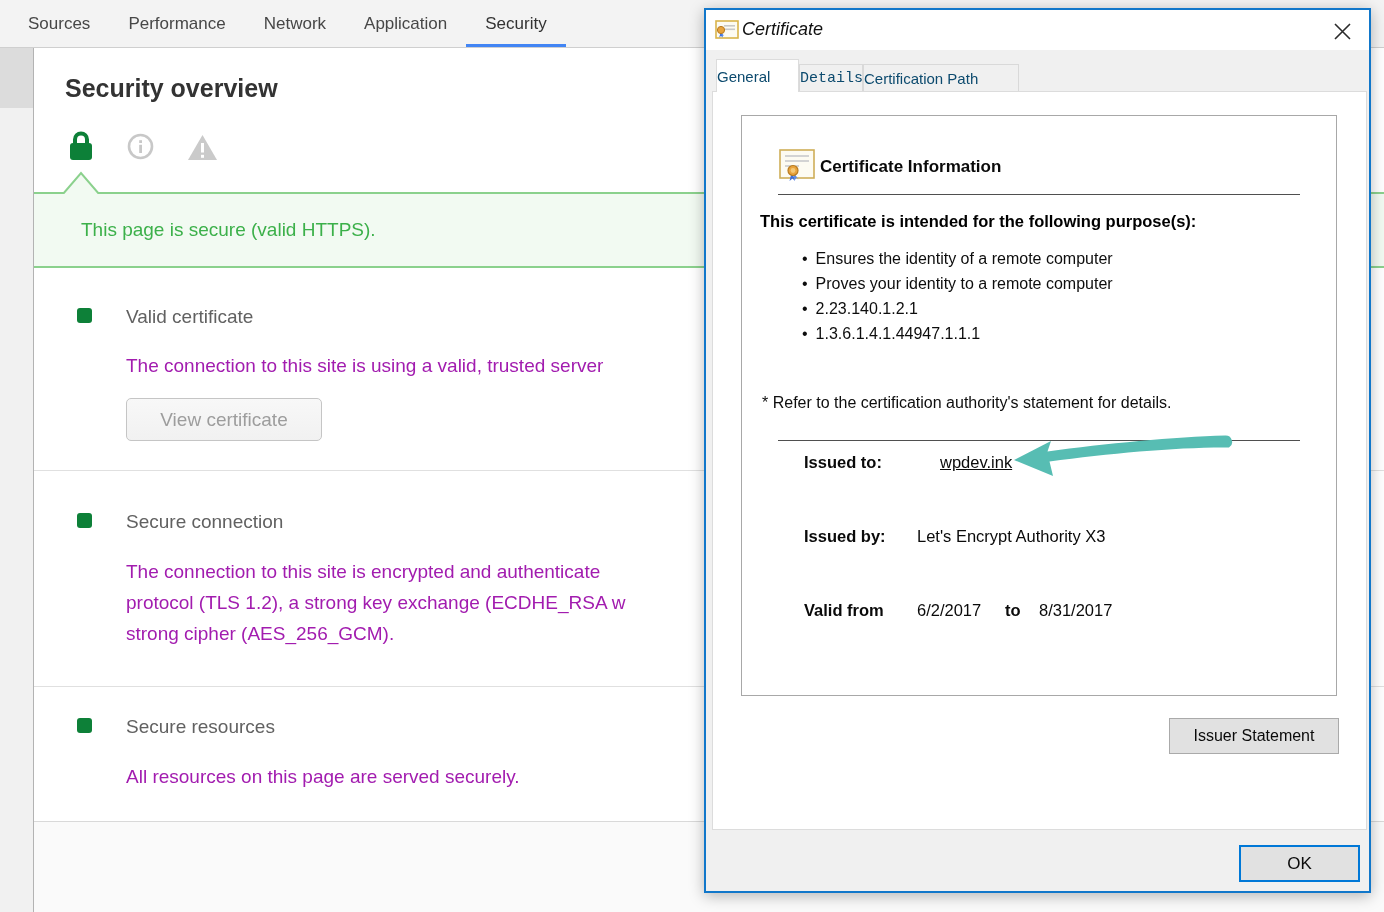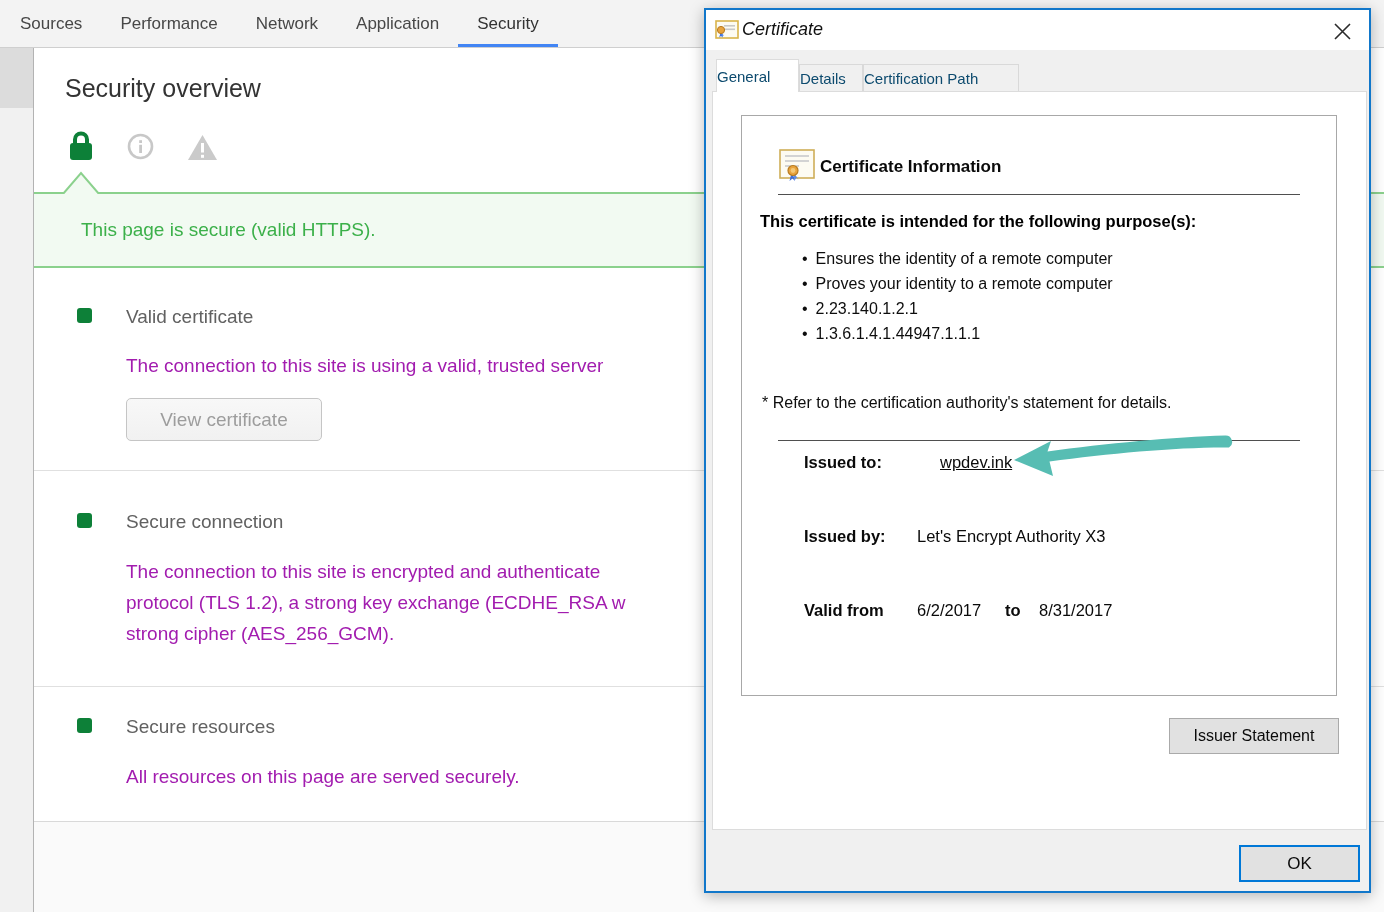--- a/index.html
+++ b/index.html
@@ -3,33 +3,33 @@
 <meta charset="utf-8">
 <style>
   * { margin:0; padding:0; box-sizing:border-box; }
   html,body { background:#ffffff; }
   body { font-family:"Liberation Sans", sans-serif; }
   #stage { position:relative; width:1384px; height:912px; overflow:hidden; background:#ffffff; }
 
   
   .tabbar { position:absolute; left:0; top:0; width:1384px; height:48px;
             background:#f3f3f3; border-bottom:1px solid #cfcfcf;
-            display:flex; align-items:stretch; padding-left:1px; z-index:1; }
+            display:flex; align-items:stretch; padding-left:9px; z-index:1; }
   .tab { display:flex; align-items:center; padding:0 19px; font-size:17px; color:#474747;
          position:relative; cursor:default; }
   .tab.active { color:#333; }
   .tab.active::after { content:""; position:absolute; left:0; right:0; bottom:0; height:3px; background:#4285f4; }
 
   .sidebar { position:absolute; left:0; top:48px; width:34px; height:864px;
              background:#f1f1f1; border-right:1px solid #b3b3b3; z-index:1; }
   .sidebar-block { position:absolute; left:0; top:0; width:33px; height:60px; background:#dcdcdc; }
 
   .content { position:absolute; left:34px; top:48px; right:0; bottom:0; background:#fff; }
 
-  .page-title { position:absolute; left:65px; top:74px; font-size:25px; color:#333; }
+  .page-title { position:absolute; left:65px; top:74px; font-size:25px; color:#333;font-weight:bold; }
 
   .icon-abs { position:absolute; }
 
   .banner { position:absolute; left:34px; top:192px; right:0; height:76px;
             background:#f2faf2; border-top:2px solid #8bd18d; border-bottom:2px solid #8bd18d; }
   .banner-notch { position:absolute; left:62px; top:171px; z-index:2; }
   .banner-text { position:absolute; left:81px; top:219px; font-size:19px; color:#3cb04a; white-space:nowrap; }
 
   .bullet-sq { position:absolute; left:77px; width:15px; height:15px; border-radius:3px; background:#0d8038; }
   .sec-title { position:absolute; left:126px; font-size:19px; color:#616161; white-space:nowrap; }
@@ -47,21 +47,21 @@
   .dialog { position:absolute; left:704px; top:8px; width:667px; height:885px;
             background:#f0f0f0; border:2px solid #1177ca; box-shadow:0 3px 14px rgba(0,0,0,.28); z-index:10; }
   .dlg-titlebar { position:absolute; left:0; top:0; right:0; height:40px; background:#fff;font-style:italic; }
   .dlg-title { position:absolute; left:36px; top:9px; font-size:18px; color:#111; }
   .dlg-close { position:absolute; right:16px; top:10px; width:22px; height:22px;
                display:flex; align-items:center; justify-content:center; background:transparent; border:0; }
 
   .dlg-tab { position:absolute; font-size:15px; color:#0c4a6e; display:flex; align-items:center; justify-content:flex-start; }
   .dlg-tab.active { left:10px; top:49px; width:83px; height:33px; background:#fff;
                     border:1px solid #dcdcdc; border-bottom:0; z-index:3; }
-  .dlg-tab.t2 { left:93px; top:54px; width:64px; height:27px; background:#f0f0f0; border:1px solid #d9d9d9; border-bottom:0; }
+  .dlg-tab.t2 { left:93px; top:54px; width:64px; height:27px; background:#f0f0f0; border:1px solid #d9d9d9; border-bottom:0;font-family:Liberation Mono, monospace; }
   .dlg-tab.t3 { left:157px; top:54px; width:156px; height:27px; background:#f0f0f0; border:1px solid #d9d9d9; border-bottom:0; }
 
   .dlg-page { position:absolute; left:6px; top:81px; width:655px; height:739px; background:#fff; border:1px solid #dcdcdc; z-index:2; }
   .inner-box { position:absolute; left:35px; top:105px; width:596px; height:581px; background:#fff; border:1px solid #a8a8a8; z-index:3; }
 
   .ci-header { position:absolute; left:114px; top:147px; font-size:17px; font-weight:700; color:#0a0a0a; z-index:4; }
   .hrule { position:absolute; height:1px; background:#4f4f4f; z-index:4; }
   .purpose-head { position:absolute; left:54px; top:202px; font-size:16.5px; font-weight:700; color:#000; z-index:4; }
   .purpose-list { position:absolute; left:96px; top:236px; font-size:16px; color:#0d0d0d; line-height:25px; z-index:4; }
   .purpose-item::before { content:"•"; margin-right:8px; }

